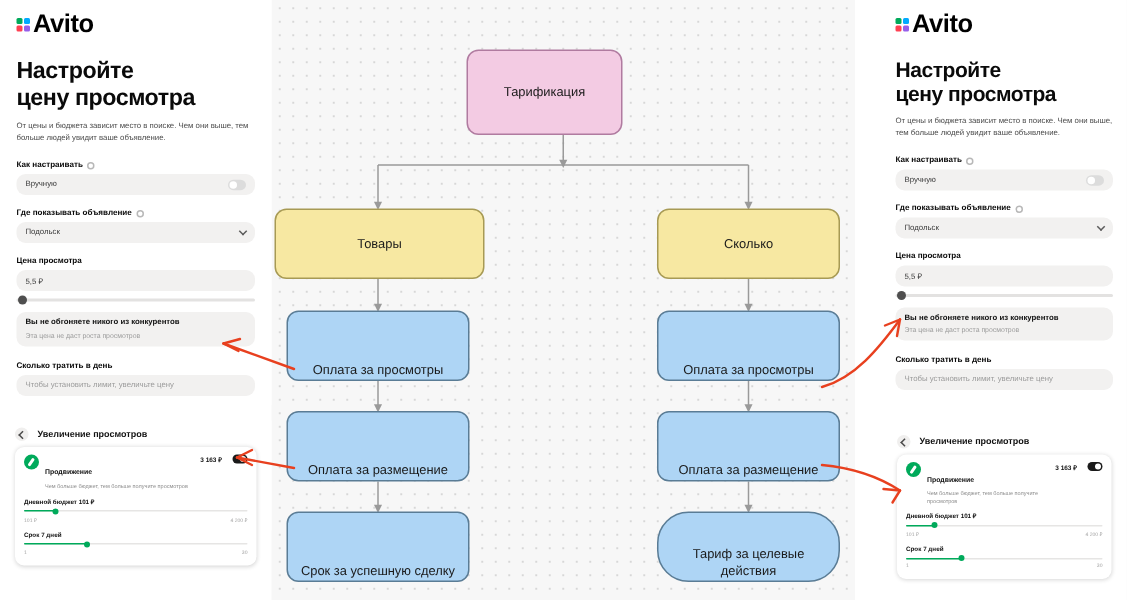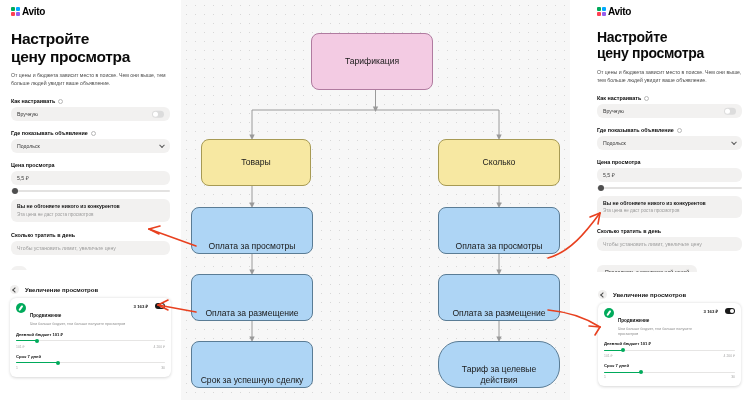--- a/index.html
+++ b/index.html
@@ -58,21 +58,21 @@
   .panel-right .panel-inner { padding: 6px 9px 0 9px; }
 
   .logo { display: flex; align-items: center; gap: 2px; margin-bottom: 13px; }
   .logo-dots {
     display: grid;
     grid-template-columns: 4px 4px;
     grid-template-rows: 4px 4px;
     gap: 1px;
   }
   .logo-dots i { display: block; width: 4px; height: 4px; border-radius: 1px; }
-  .logo-text { font-size: 10px; font-weight: 700; letter-spacing: -0.3px; color: #000; }
+  .logo-text { font-size: 17px; font-weight: 700; letter-spacing: -0.3px; color: #000; }
 
   .hero {
     font-size: 15.5px;
     font-weight: 700;
     line-height: 1.14;
     letter-spacing: -0.3px;
     color: #0a0a0a;
     margin-bottom: 6px;
   }
   .panel-right .hero { font-size: 14px; }
@@ -267,25 +267,25 @@
         <polygon points="318,140 315.3,134.5 320.7,134.5"></polygon>
         <polygon points="71,208 68.3,202.5 73.7,202.5"></polygon>
         <polygon points="318,208 315.3,202.5 320.7,202.5"></polygon>
         <polygon points="71,275 68.3,269.5 73.7,269.5"></polygon>
         <polygon points="318,275 315.3,269.5 320.7,269.5"></polygon>
         <polygon points="71,342 68.3,336.5 73.7,336.5"></polygon>
         <polygon points="318,342 315.3,336.5 320.7,336.5"></polygon>
       </g>
     </svg>
 
-    <div class="node pink" style="left:130px; top:33px; width:122px; height:57px;">
+    <div class="node pink" style="left:130px; top:33px; width:104px; height:57px;">
       <span>Тарификация</span>
     </div>
 
-    <div class="node yellow" style="left:20px; top:139px; width:110px; height:47px;">
+    <div class="node yellow" style="left:2px; top:139px; width:140px; height:47px;">
       <span>Товары</span>
     </div>
     <div class="node yellow" style="left:257px; top:139px; width:122px; height:47px;">
       <span>Сколько</span>
     </div>
 
     <div class="node blue" style="left:10px; top:207px; width:122px; height:47px;">
       <span>Оплата за просмотры</span>
     </div>
     <div class="node blue" style="left:257px; top:207px; width:122px; height:47px;">

